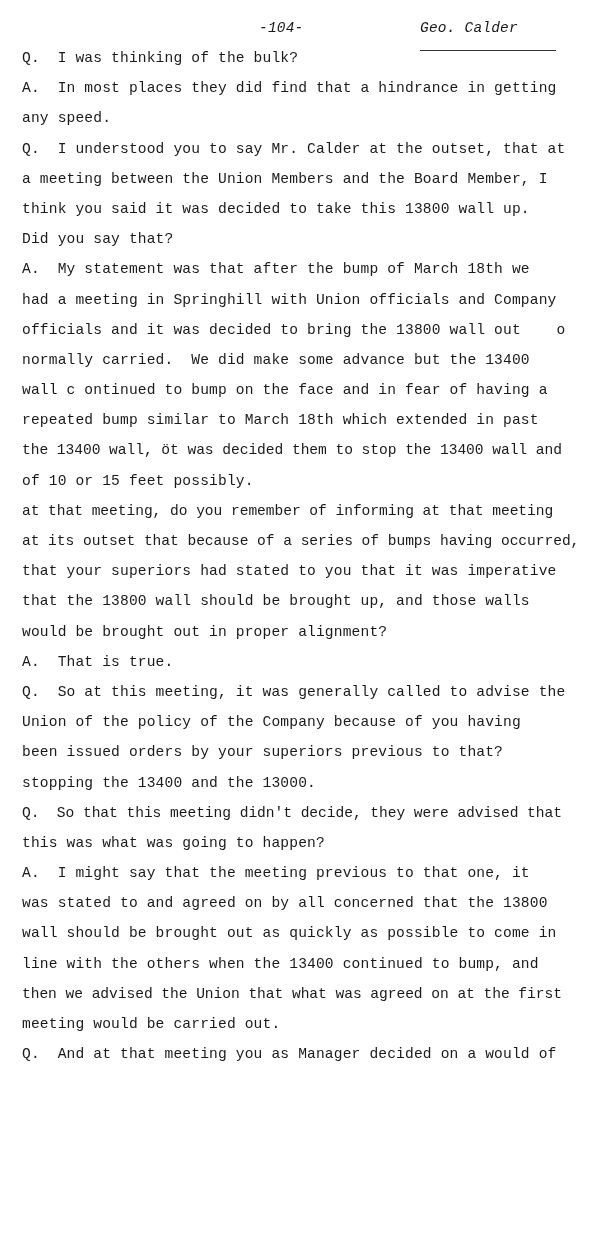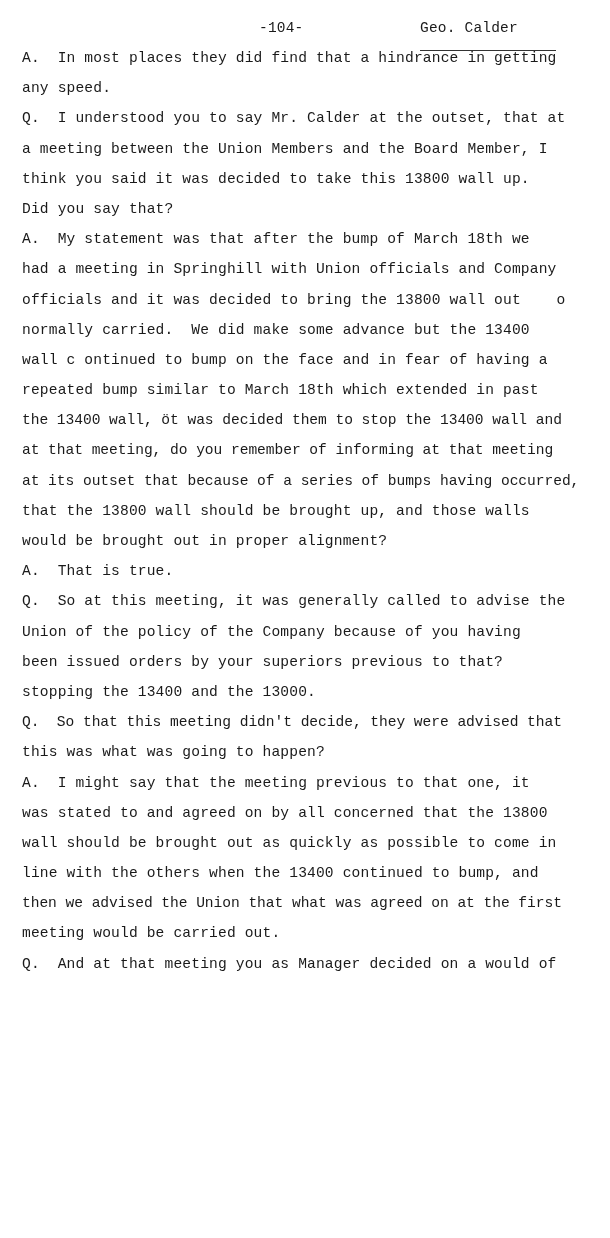--- a/index.html
+++ b/index.html
@@ -21,20 +21,21 @@
       top: 0;
       width: 610px;
       height: 1238px;
     }
     .header {
       position: absolute;
       top: 20px;
       left: 0;
       width: 508px;
       height: 22px;
+      font-style: italic;
     }
     .page-number {
       position: absolute;
       left: 259px;
       top: 0;
       font-size: 14.5px;
       letter-spacing: 0.2px;
     }
     .witness-name {
       position: absolute;
@@ -67,35 +68,38 @@
 </head>
 <body>
 
 <div class="page">
   <div class="header">
     <span class="page-number">-104-</span>
     <span class="witness-name">Geo. Calder</span>
   </div>
 
   <div class="body-text">
+    <div class="line">Q.  I was thinking of the bulk?</div>
     <div class="line">A.  In most places they did find that a hindrance in getting</div>
     <div class="line">any speed.</div>
     <div class="line">Q.  I understood you to say Mr. Calder at the outset, that at</div>
     <div class="line">a meeting between the Union Members and the Board Member, I</div>
     <div class="line">think you said it was decided to take this 13800 wall up.</div>
     <div class="line">Did you say that?</div>
     <div class="line">A.  My statement was that after the bump of March 18th we</div>
     <div class="line">had a meeting in Springhill with Union officials and Company</div>
     <div class="line">officials and it was decided to bring the 13800 wall out    o</div>
     <div class="line">normally carried.  We did make some advance but the 13400</div>
     <div class="line">wall c ontinued to bump on the face and in fear of having a</div>
     <div class="line">repeated bump similar to March 18th which extended in past</div>
     <div class="line wide">the 13400 wall, öt was decided them to stop the 13400 wall and</div>
+    <div class="line">of 10 or 15 feet possibly.</div>
     <div class="line wide">at that meeting, do you remember of informing at that meeting</div>
     <div class="line wide">at its outset that because of a series of bumps having occurred,</div>
+    <div class="line">that your superiors had stated to you that it was imperative</div>
     <div class="line">that the 13800 wall should be brought up, and those walls</div>
     <div class="line">would be brought out in proper alignment?</div>
     <div class="line">A.  That is true.</div>
     <div class="line">Q.  So at this meeting, it was generally called to advise the</div>
     <div class="line">Union of the policy of the Company because of you having</div>
     <div class="line">been issued orders by your superiors previous to that?</div>
     <div class="line">stopping the 13400 and the 13000.</div>
     <div class="line wide">Q.  So that this meeting didn't decide, they were advised that</div>
     <div class="line">this was what was going to happen?</div>
     <div class="line">A.  I might say that the meeting previous to that one, it</div>

